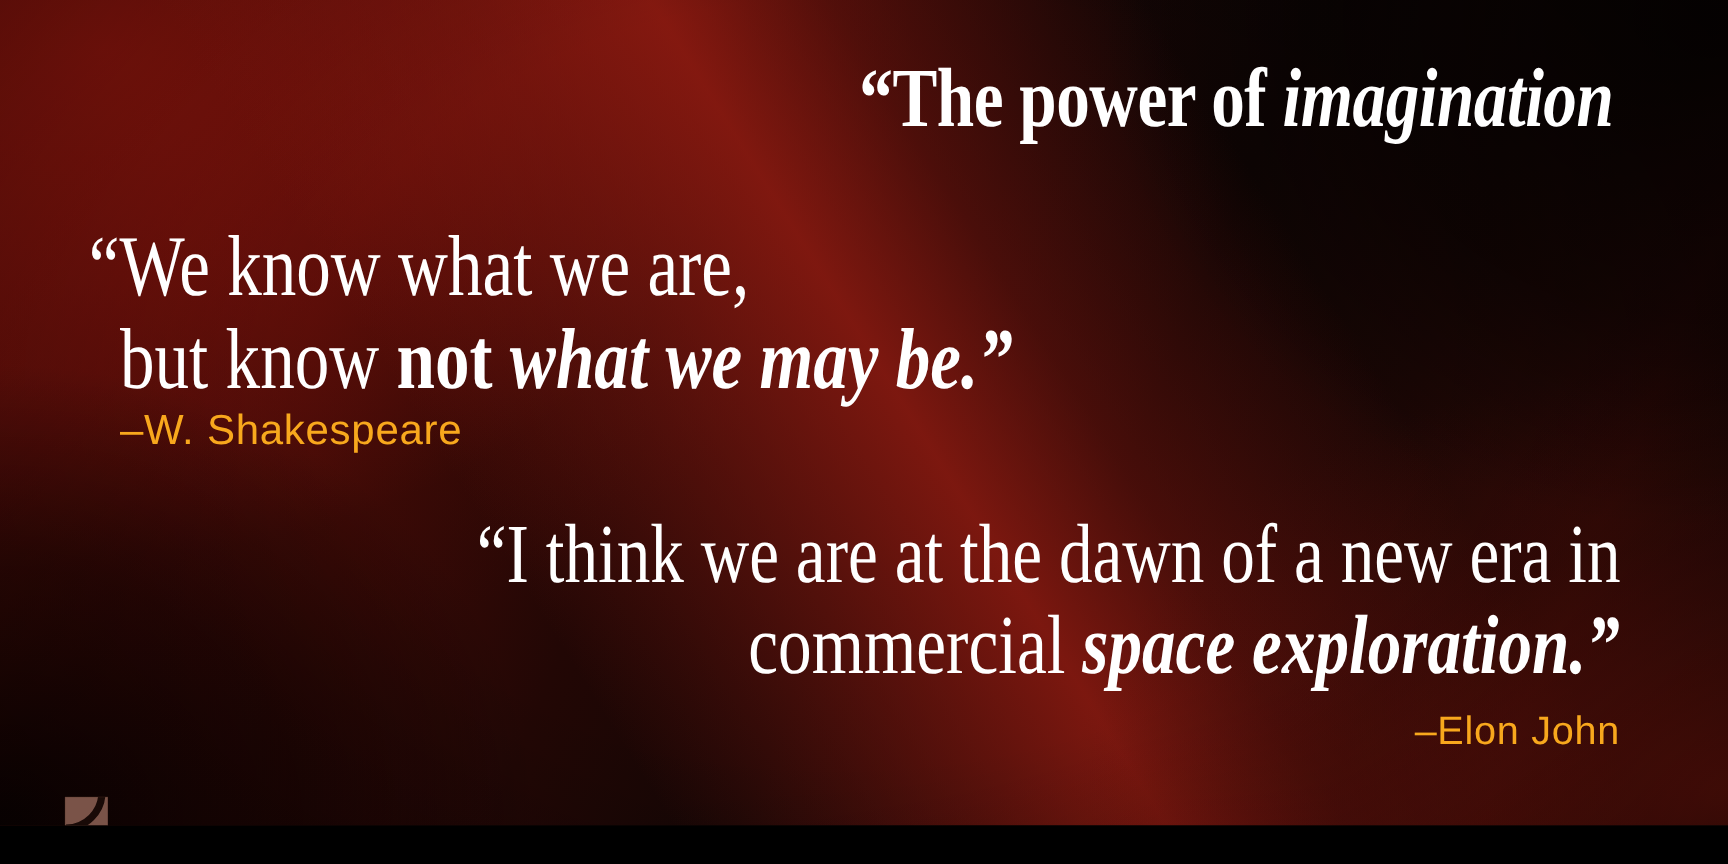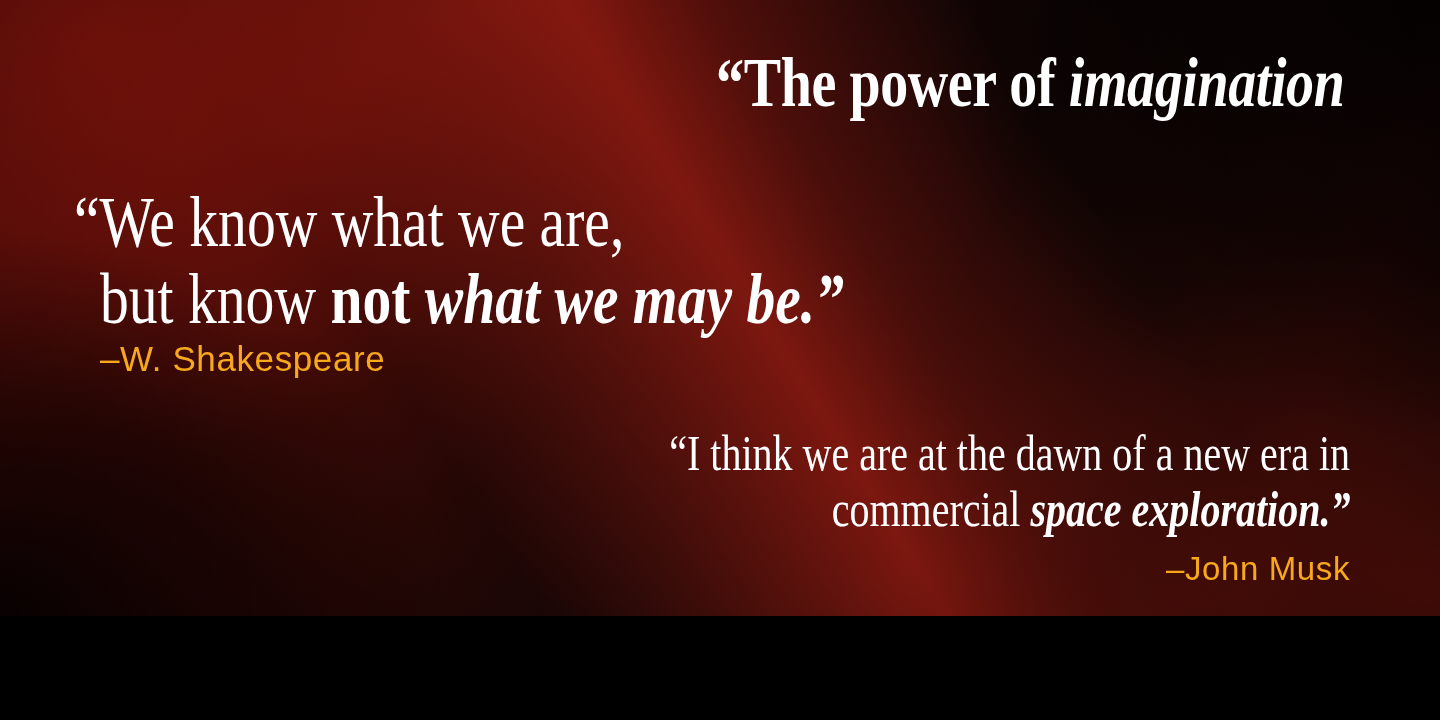--- a/index.html
+++ b/index.html
@@ -4,21 +4,21 @@
 <style>
   html, body {
     margin: 0;
     padding: 0;
     background: #000;
   }
 
   #canvas {
     position: relative;
     width: 1440px;
-    height: 616px;
+    height: 688px;
     overflow: hidden;
     background-color: #180806;
     font-family: "Liberation Sans", sans-serif;
     -webkit-font-smoothing: antialiased;
   }
 
   
   .bg-layer {
     position: absolute;
     inset: 0;
@@ -138,21 +138,21 @@
     margin-top: 4px;
     padding-left: 26px;
   }
 
   
   #quote-musk {
     top: 428px;
     right: 90px;
     text-align: right;
   }
-  #quote-musk .q-line { font-size: 50px; }
+  #quote-musk .q-line { font-size: 70px; }
   #quote-musk .l2 { margin-top: 6px; }
   #quote-musk .attrib {
     font-size: 33px;
     margin-top: 16px;
   }
 
   
   #logo {
     position: absolute;
     left: 54px;
@@ -180,21 +180,21 @@
 
   <div class="quote-block" id="quote-shakespeare">
     <div class="q-line l1"><span class="cond"><span class="light">“</span><span class="light">We know what we are,</span></span></div>
     <div class="q-line l2"><span class="cond"><span class="light">but know </span><span class="bold">not </span><span class="bold ital">what we may be.</span><span class="bold ital">”</span></span></div>
     <div class="attrib">–W. Shakespeare</div>
   </div>
 
   <div class="quote-block" id="quote-musk">
     <div class="q-line l1"><span class="cond-r"><span class="light">“</span><span class="light">I think we are at the dawn of a new era in</span></span></div>
     <div class="q-line l2"><span class="cond-r"><span class="light">commercial </span><span class="bold ital">space exploration.</span><span class="bold ital">”</span></span></div>
-    <div class="attrib">–John Musk</div>
+    <div class="attrib">–Elon John</div>
   </div>
 
   <svg id="logo" viewBox="0 0 36 36">
     <rect x="0" y="0" width="36" height="36" fill="#7a5348"></rect>
     <path d="M 31 -4 A 30 30 0 0 1 1 26" fill="none" stroke="#190a07" stroke-width="6"></path>
     <rect x="0" y="31.5" width="36" height="4.5" fill="#190a07"></rect>
     <rect x="0" y="0" width="36" height="36" fill="none" stroke="#4a2c24" stroke-width="0.6"></rect>
   </svg>
 
 </div>

